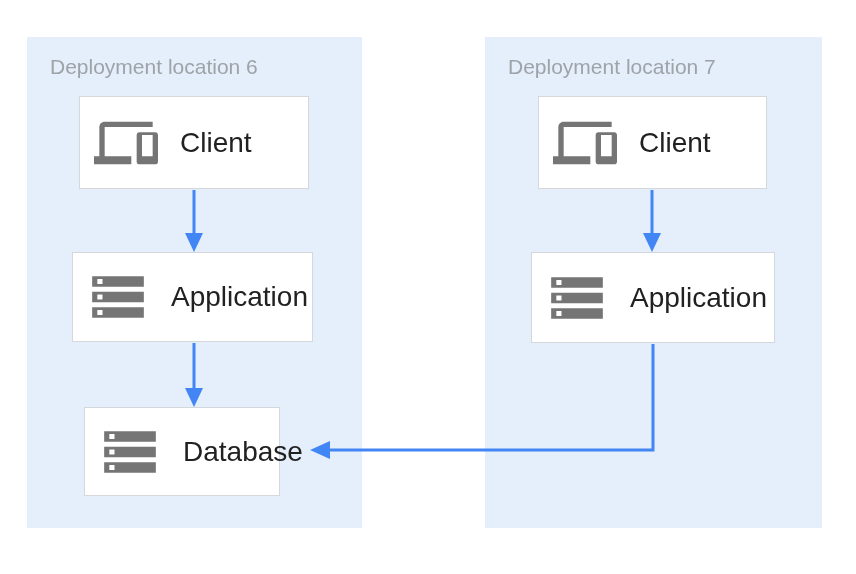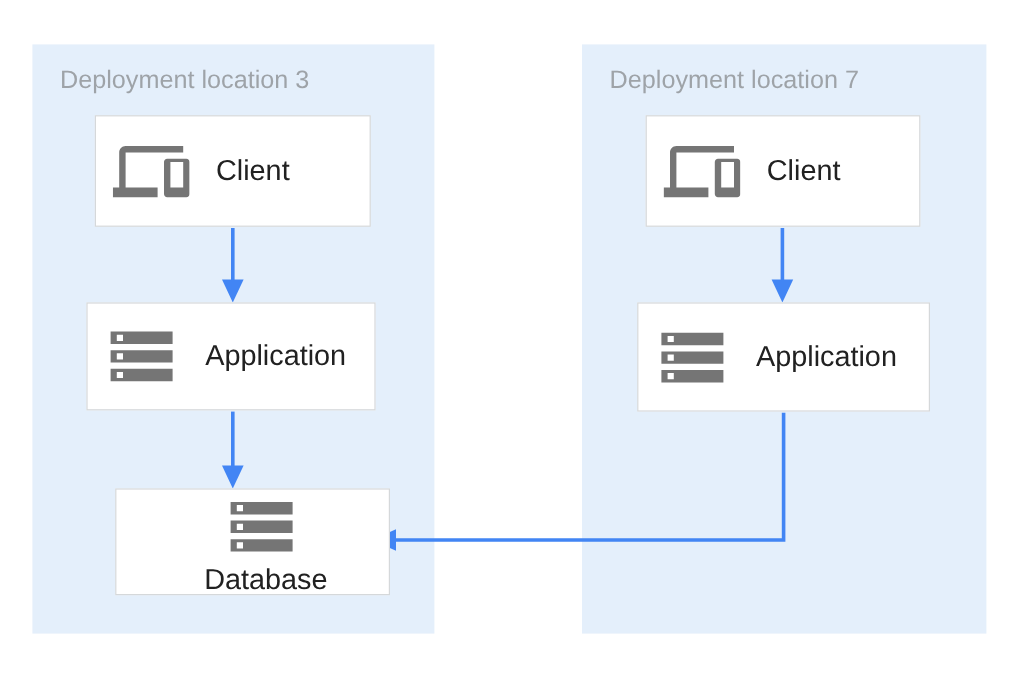--- a/index.html
+++ b/index.html
@@ -43,27 +43,27 @@
   }
   .node .icon{
     flex:0 0 auto;
     color:var(--icon);
     fill:currentColor;
   }
   .node .icon.devices{width:64px;height:64px;margin-left:14px;}
   .node .icon.storage{width:62px;height:62px;margin-left:14px;}
   .node .label{
     margin-left:22px;
-    font-size:24px;
+    font-size:28px;
     color:var(--label-text);
     white-space:nowrap;
   }
   .node-c1{left:79px;top:96px;width:230px;height:93px;}
   .node-a1{left:72px;top:252px;width:241px;height:90px;}
-  .node-d1{left:96px;top:407px;width:229px;height:89px;flex-direction:column;}
+  .node-d1{left:84px;top:407px;width:196px;height:89px;}
   .node-c2{left:538px;top:96px;width:229px;height:93px;}
   .node-a2{left:531px;top:252px;width:244px;height:91px;}
   .connections{
     position:absolute;
     left:0;top:0;width:856px;height:574px;
     pointer-events:none;
   }
   .connections line,
   .connections polyline{
     stroke:var(--arrow);
@@ -74,21 +74,21 @@
     fill:var(--arrow);
     stroke:none;
   }
 </style>
 </head>
 <body>
 
 <div class="canvas">
 
   <section class="zone zone-1">
-    <div class="zone-title">Deployment location 3</div>
+    <div class="zone-title">Deployment location 6</div>
   </section>
 
   <section class="zone zone-2">
     <div class="zone-title">Deployment location 7</div>
   </section>
 
   <svg class="connections" viewBox="0 0 856 574" xmlns="http://www.w3.org/2000/svg">
 
     <g>
       <line x1="194" y1="190" x2="194" y2="234"></line>

